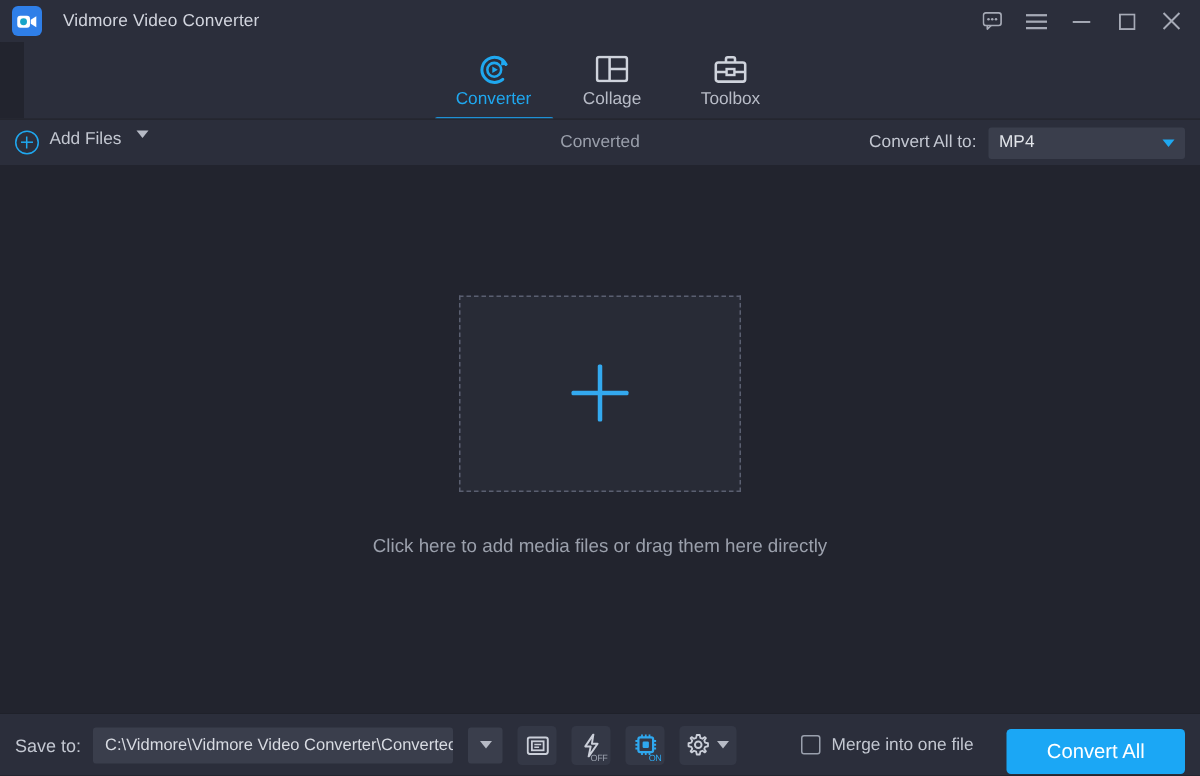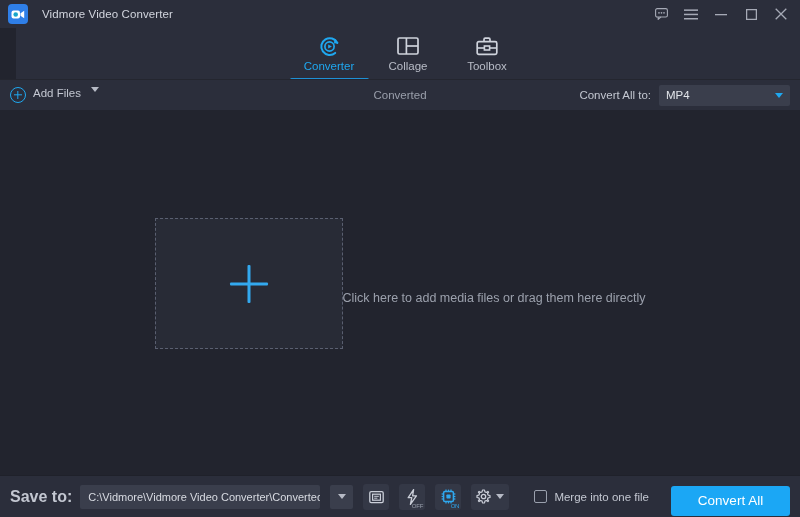--- a/index.html
+++ b/index.html
@@ -145,21 +145,21 @@
 
   
   .main {
     flex: 1 1 auto;
     background: #22242e;
     display: flex; flex-direction: column;
     align-items: center; justify-content: center;
     position: relative;
   }
   .dropzone-wrap {
-    display: flex; flex-direction: row; align-items: center;
+    display: flex; flex-direction: column; align-items: center;
     margin-top: -18px;
   }
   .dropzone {
     width: 188px; height: 131px;
     border: 1.5px dashed #5a5f70;
     background: #282b36;
     display: flex; align-items: center; justify-content: center;
   }
   .big-plus { position: relative; width: 38px; height: 38px; }
   .big-plus::before, .big-plus::after {
@@ -174,21 +174,21 @@
 
   
   .bottombar {
     height: 42px; flex: 0 0 42px;
     background: #2b2e3b;
     border-top: 1px solid #1f212a;
     display: flex; align-items: center;
     padding: 0 10px 0 10px;
     gap: 8px;
   }
-  .saveto-lbl { font-size: 16px; color: #c3c7d1; white-space: nowrap; font-weight: bold; }
+  .saveto-lbl { font-size: 12px; color: #c3c7d1; white-space: nowrap; }
   .path-box {
     height: 24px; width: 240px;
     background: #3a3e4c;
     border-radius: 2px;
     display: flex; align-items: center;
     padding: 0 8px;
     overflow: hidden;
   }
   .path-box .p {
     font-size: 11px; color: #d8dbe2; white-space: nowrap;

